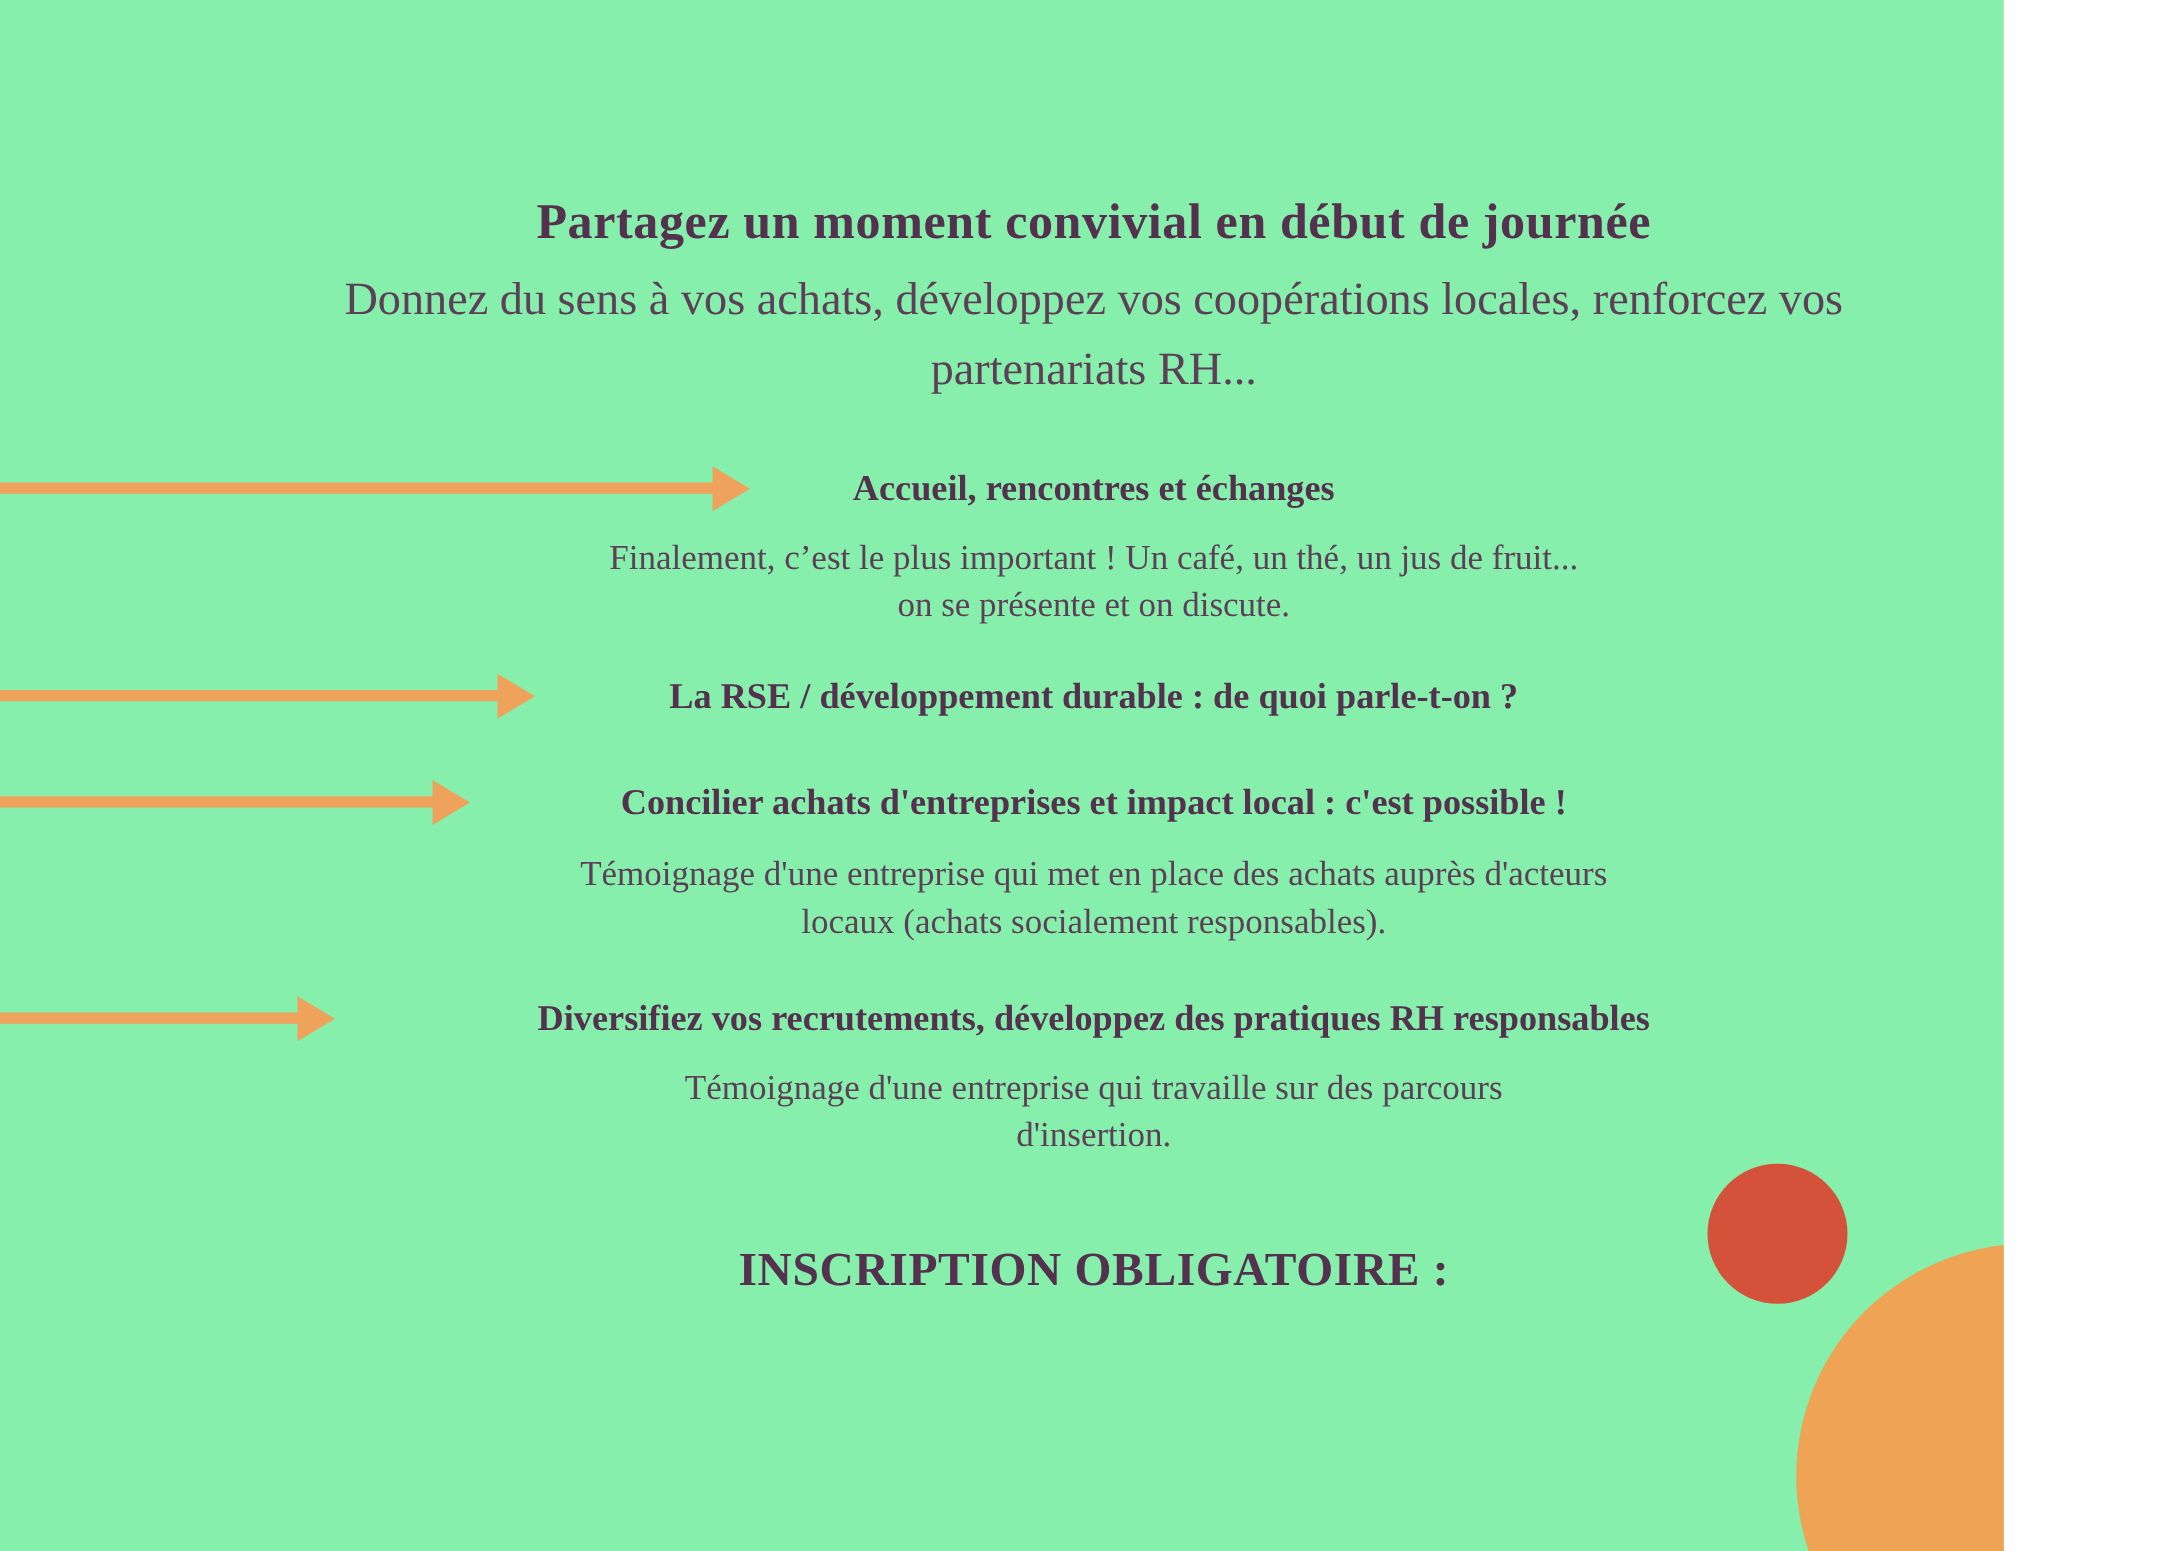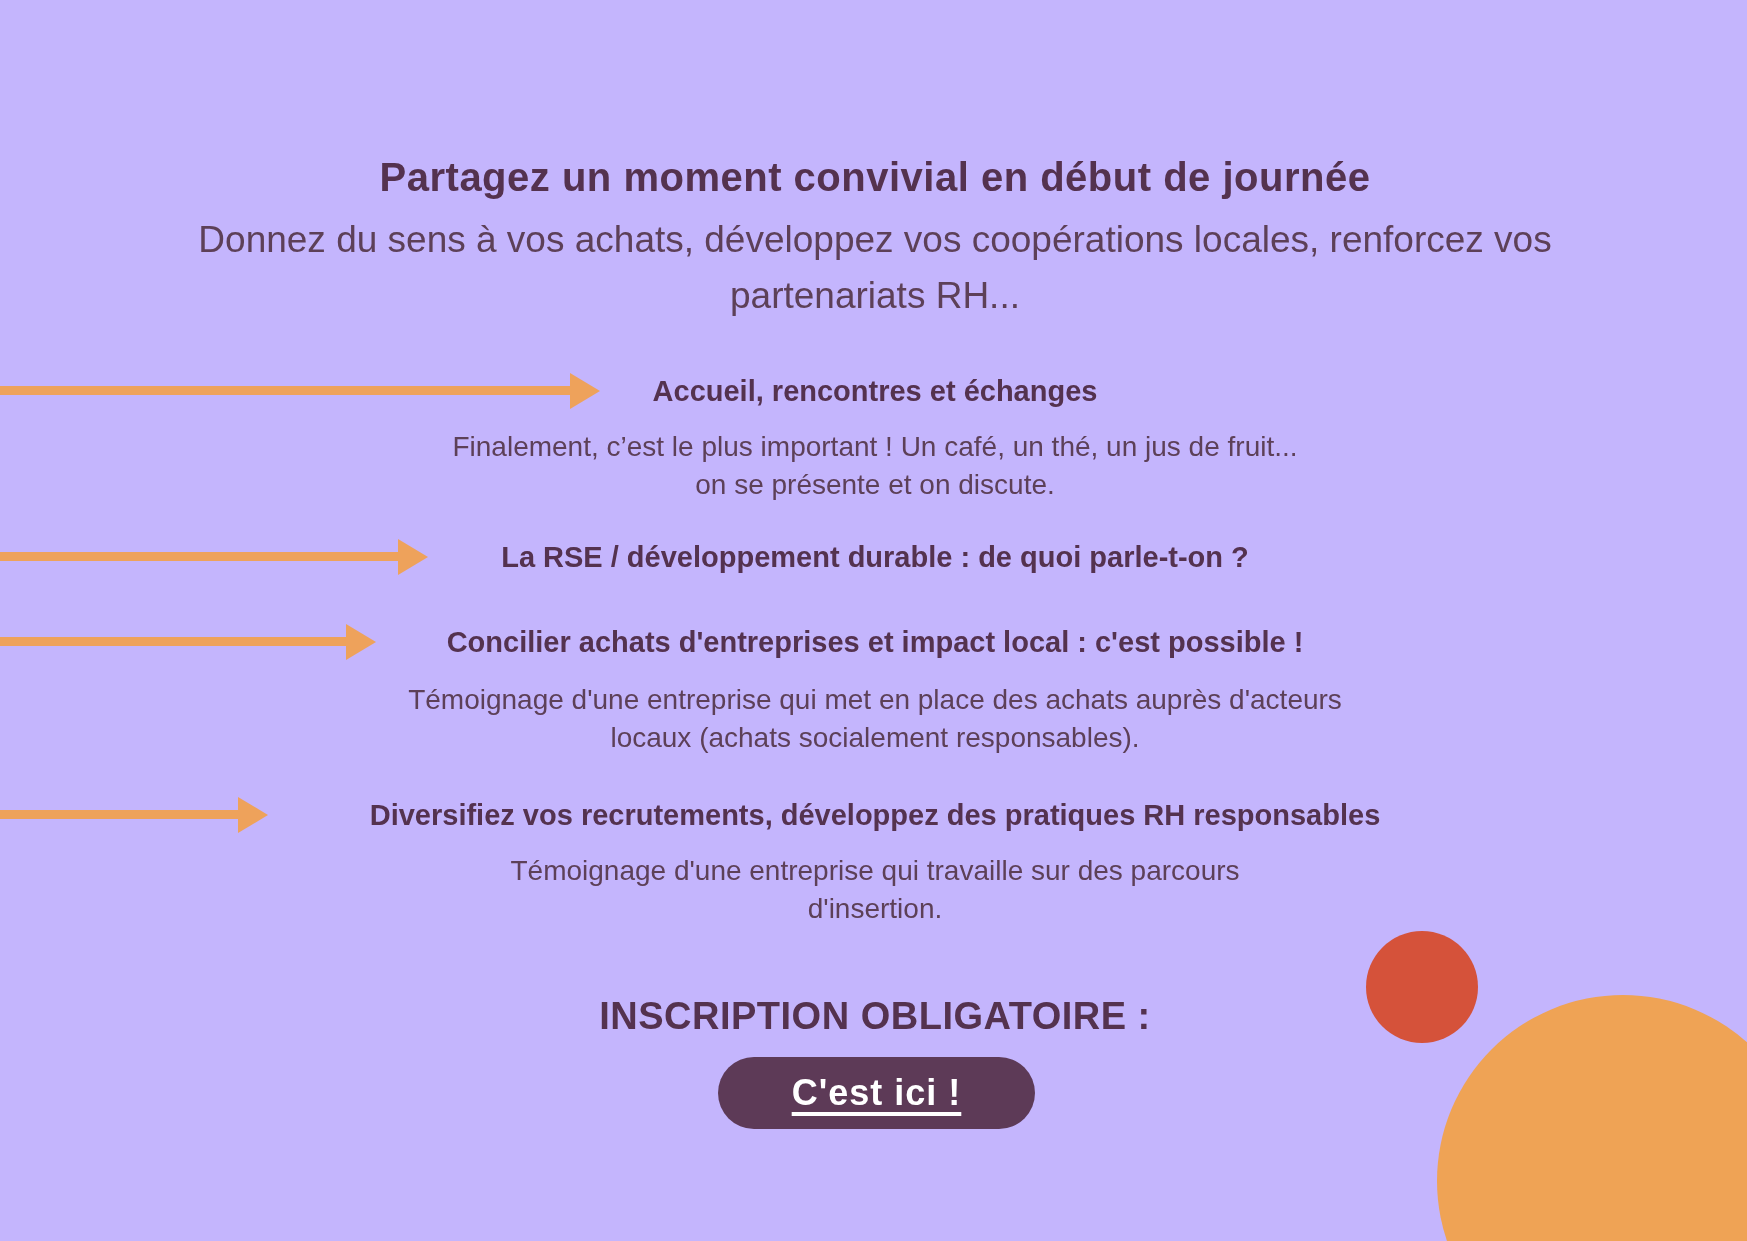--- a/index.html
+++ b/index.html
@@ -2,25 +2,25 @@
 <html style="--heading_plum: #54324f; --body_plum: #5d4058; --arrow_orange: #eea25b; --button_bg: #5d3a57; --circle_red: #d5523a; --circle_orange: #efa355;"><head>
 <meta charset="utf-8">
 <style>
   html, body {
     margin: 0;
     padding: 0;
     background: #ffffff;
   }
   .page {
     position: relative;
-    width: 1747px;
+    width: 1603px;
     height: 1241px;
-    background: #c4b5fd;
+    background: #86efac;
     overflow: hidden;
-    font-family: Liberation Sans, sans-serif;
+    font-family: Liberation Serif, serif;
   }
   
   .txt {
     position: absolute;
     left: 0;
     width: 1750px;
     text-align: center;
     margin: 0;
     color: var(--body_plum, #5d4058);
   }
@@ -177,20 +177,17 @@
     <div class="shaft"></div>
     <div class="head"></div>
   </div>
   <h2 class="txt sec-heading h-s4">Diversifiez vos recrutements, développez des pratiques RH responsables</h2>
   <p class="txt sec-desc d-s4">
     <span style="display:block">Témoignage d'une entreprise qui travaille sur des parcours</span>
     <span style="display:block">d'insertion.</span>
   </p>
 
   <h2 class="txt registration-heading">INSCRIPTION OBLIGATOIRE :</h2>
-  <a class="cta-button" href="#">
-    <span>C'est ici !</span>
-  </a>
 
   <div class="circle circle-red"></div>
   <div class="circle circle-orange"></div>
 
 </div>
 
 </body></html>

